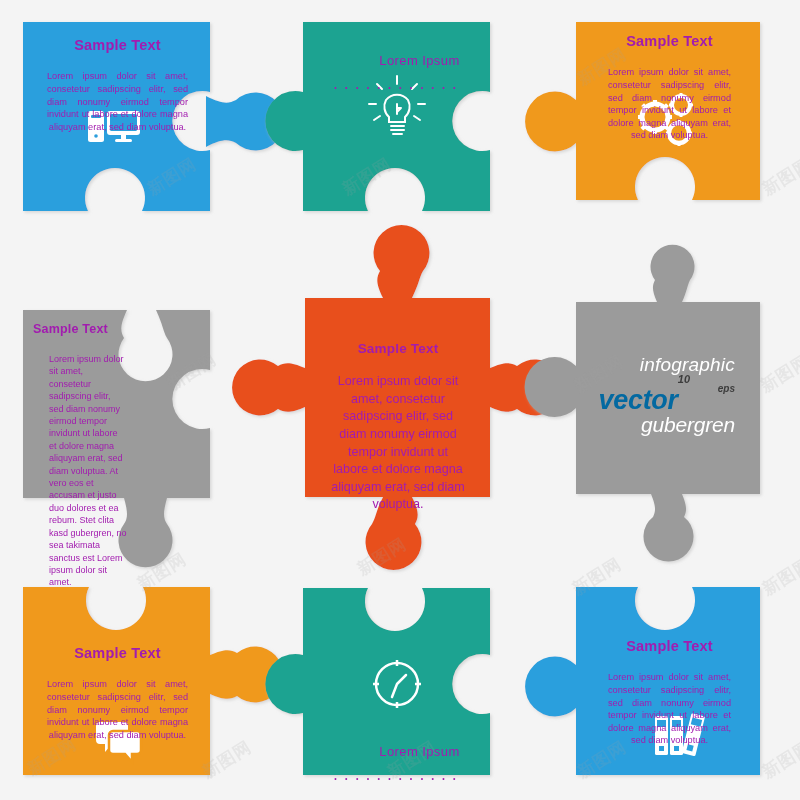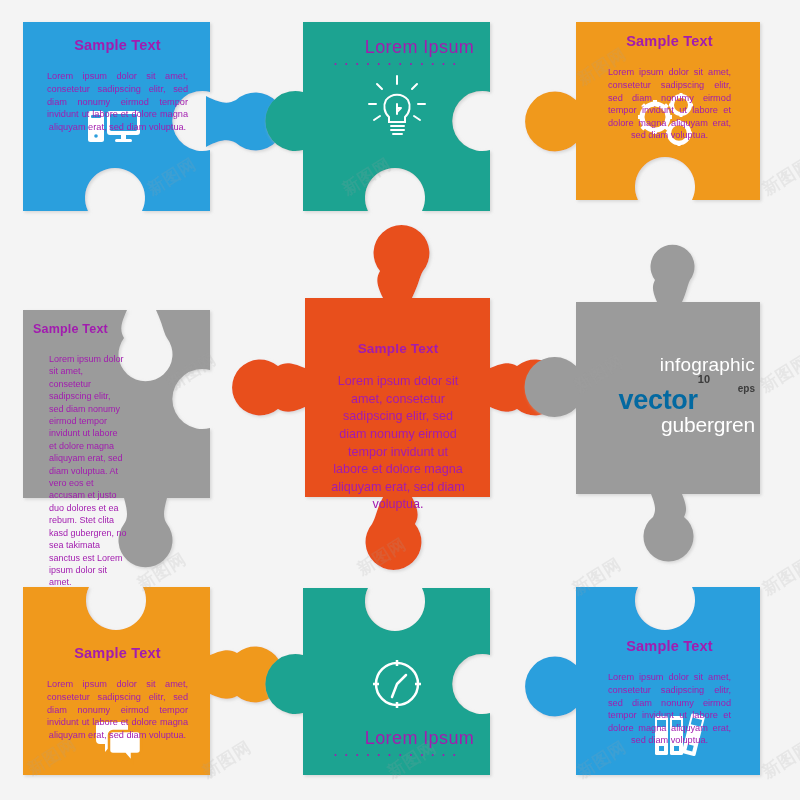--- a/index.html
+++ b/index.html
@@ -4,21 +4,21 @@
 <style>
   html,body{margin:0;padding:0;background:#f4f4f4;}
   body{width:800px;height:800px;overflow:hidden;font-family:"Liberation Sans",sans-serif;}
   #stage{position:relative;width:800px;height:800px;background:#f4f4f4;}
   svg#board{position:absolute;left:0;top:0;width:800px;height:800px;}
   .txtlayer{position:absolute;left:0;top:0;width:800px;height:800px;pointer-events:none;}
   .blk{position:absolute;text-align:center;color:#a21caf;}
   .title{font-weight:bold;font-size:14.5px;letter-spacing:.2px;margin:0 0 4px 0;line-height:1.2;}
   .body{font-size:9.2px;line-height:12.6px;margin:16px;}
   .just .body{text-align:justify;text-align-last:center;}
-  .lorem-cap{font-size:18px;letter-spacing:.4px;margin:0;padding-left:46px;}
+  .lorem-cap{font-size:13px;letter-spacing:.4px;margin:16px;padding-left:46px;}
   .dots{font-size:7px;letter-spacing:3.2px;margin:2px 0 0 0;line-height:8px;}
   .left-blk{text-align:left;}
   .left-blk .title{font-size:12.5px;margin-bottom:3px;}
   .left-blk .body{font-size:9px;line-height:12.4px;text-align:left;}
   .center-blk .title{font-size:13.5px;margin-bottom:1px;}
   .center-blk .body{font-size:12.6px;line-height:17.6px;}
   .vec{position:absolute;text-align:right;line-height:1;}
   .vec .l1{display:block;font-size:19px;color:#ffffff;letter-spacing:.2px;}
   .vec .l2{display:block;font-size:27px;font-weight:bold;color:#0369a1;letter-spacing:-.3px;}
   .vec .l3{display:block;font-size:21px;color:#ffffff;letter-spacing:-.2px;}
@@ -216,21 +216,21 @@
     <div class="blk left-blk" style="left:33px;top:322px;width:110px;">
       <p class="title">Sample Text</p>
       <p class="body">Lorem ipsum dolor sit amet, consetetur sadipscing elitr, sed diam nonumy eirmod tempor invidunt ut labore et dolore magna aliquyam erat, sed diam voluptua. At vero eos et accusam et justo duo dolores et ea rebum. Stet clita kasd gubergren, no sea takimata sanctus est Lorem ipsum dolor sit amet.</p>
     </div>
 
     <div class="blk center-blk" style="left:313px;top:341px;width:170px;">
       <p class="title">Sample Text</p>
       <p class="body">Lorem ipsum dolor sit amet, consetetur sadipscing elitr, sed diam nonumy eirmod tempor invidunt ut labore et dolore magna aliquyam erat, sed diam voluptua.</p>
     </div>
 
-    <div class="vec" style="left:608px;top:355px;width:147px;">
+    <div class="vec" style="left:588px;top:355px;width:147px;font-style:italic;">
       <span class="l1">infographic</span>
       <span class="vecrow">
         <span class="l2">vector</span>
         <span style="display:flex;flex-direction:column;align-items:flex-start;line-height:.95;margin-bottom:20px;">
           <span class="sup">10</span>
           <span class="sub">eps</span>
         </span>
       </span>
       <span class="l3">gubergren</span>
     </div>

